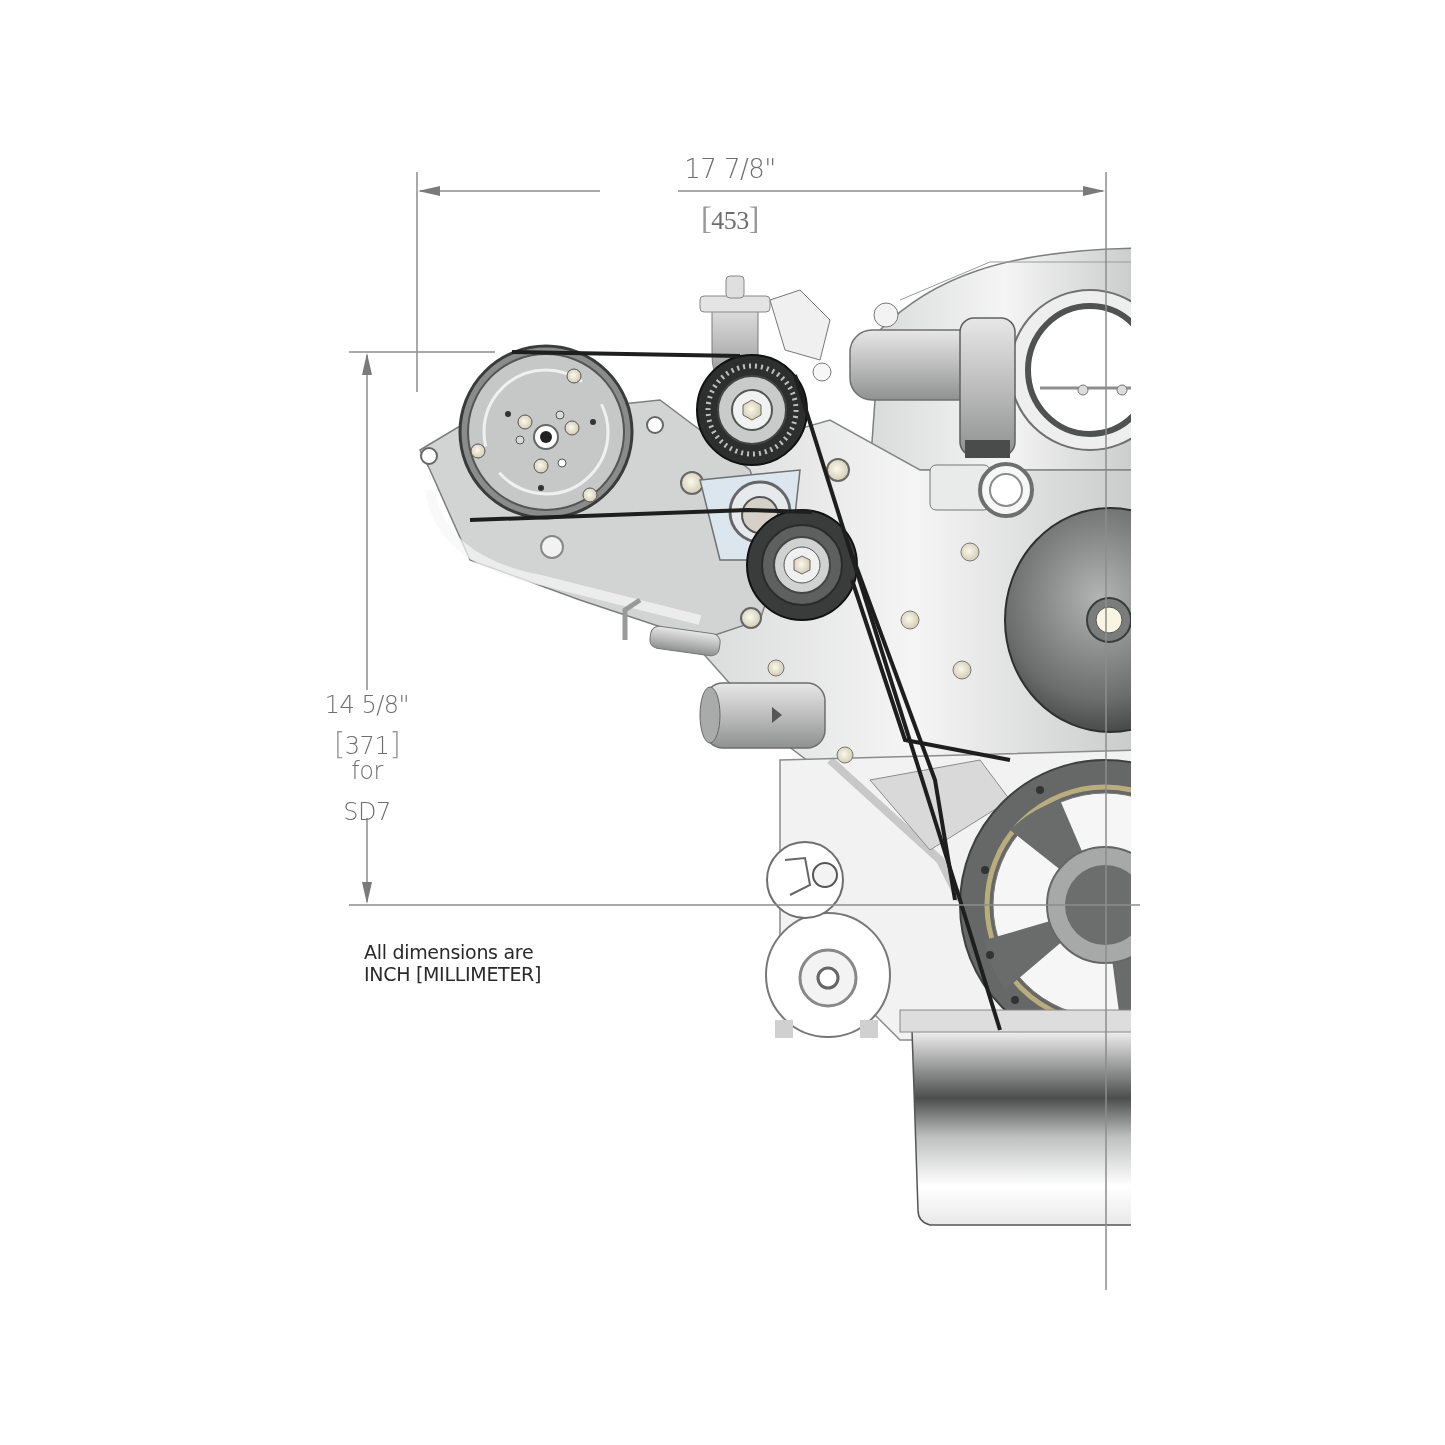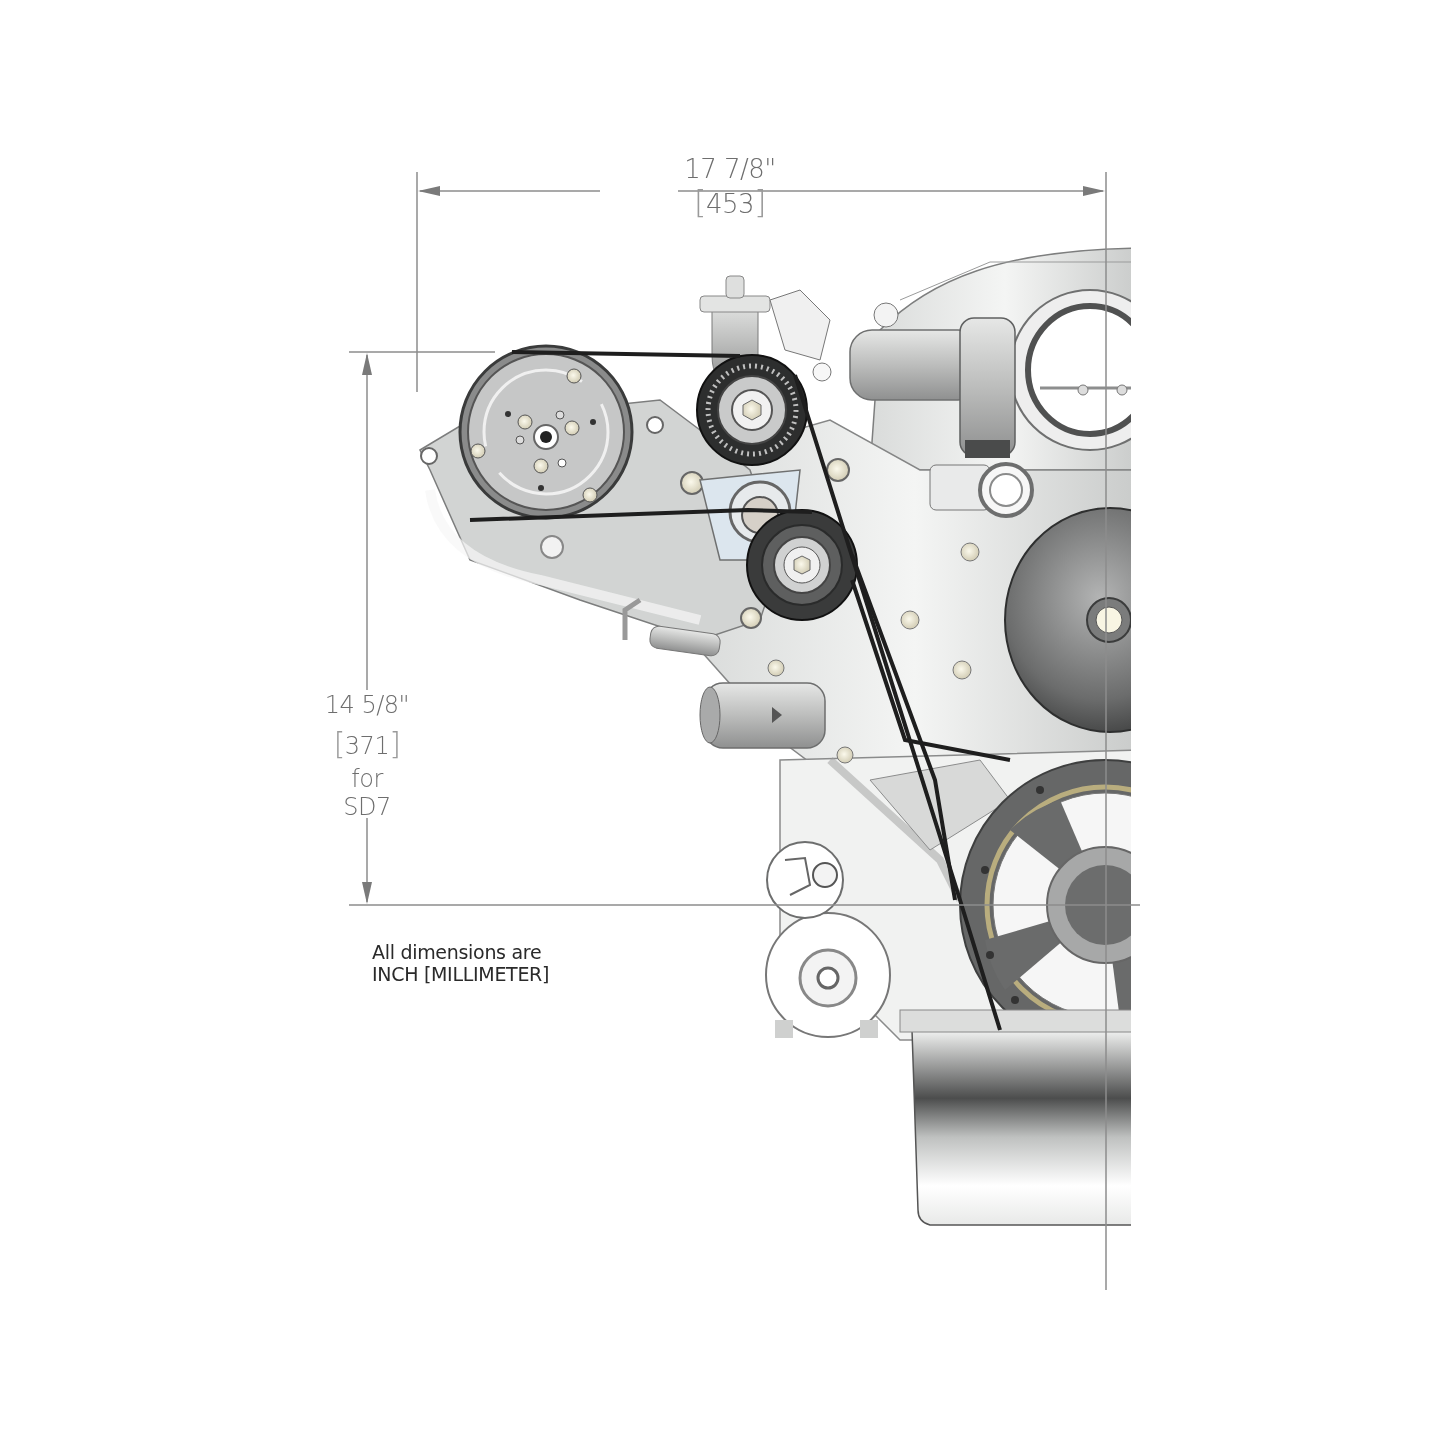--- a/index.html
+++ b/index.html
@@ -226,33 +226,33 @@
       <polygon points="418,191 440,186 440,196"></polygon>
       <polygon points="1105,191 1083,186 1083,196"></polygon>
       <polygon points="367,353 362,375 372,375"></polygon>
       <polygon points="367,904 362,882 372,882"></polygon>
     </g>
   </svg>
 
   
   <div class="dim-text" style="left:640px; top:156px; width:180px; font-size:26px;">
     <div>17 7/8"</div>
-    <div style="margin-top:4px;">
+    <div style="margin-top:20px;font-family:Liberation Serif, serif;">
       <span class="bracket" style="font-size:32px;">[</span><span>453</span><span class="bracket" style="font-size:32px;">]</span>
     </div>
   </div>
 
   
   <div class="dim-text" style="left:300px; top:693px; width:134px; font-size:24px;">
     <div>14 5/8"</div>
     <div style="margin-top:12px;">
       <span class="bracket" style="font-size:30px;">[</span><span>371</span><span class="bracket" style="font-size:30px;">]</span>
     </div>
-    <div style="margin-top:8px;">for</div>
-    <div style="margin-top:4px;">SD7</div>
+    <div style="margin-top:0;">for</div>
+    <div style="margin-top:17px;">SD7</div>
   </div>
 
   
-  <div class="note" style="left:372px; top:941px;">
+  <div class="note" style="left:364px; top:941px;">
     <div>All dimensions are</div>
     <div>INCH [MILLIMETER]</div>
   </div>
 </div>
 
 </body></html>

